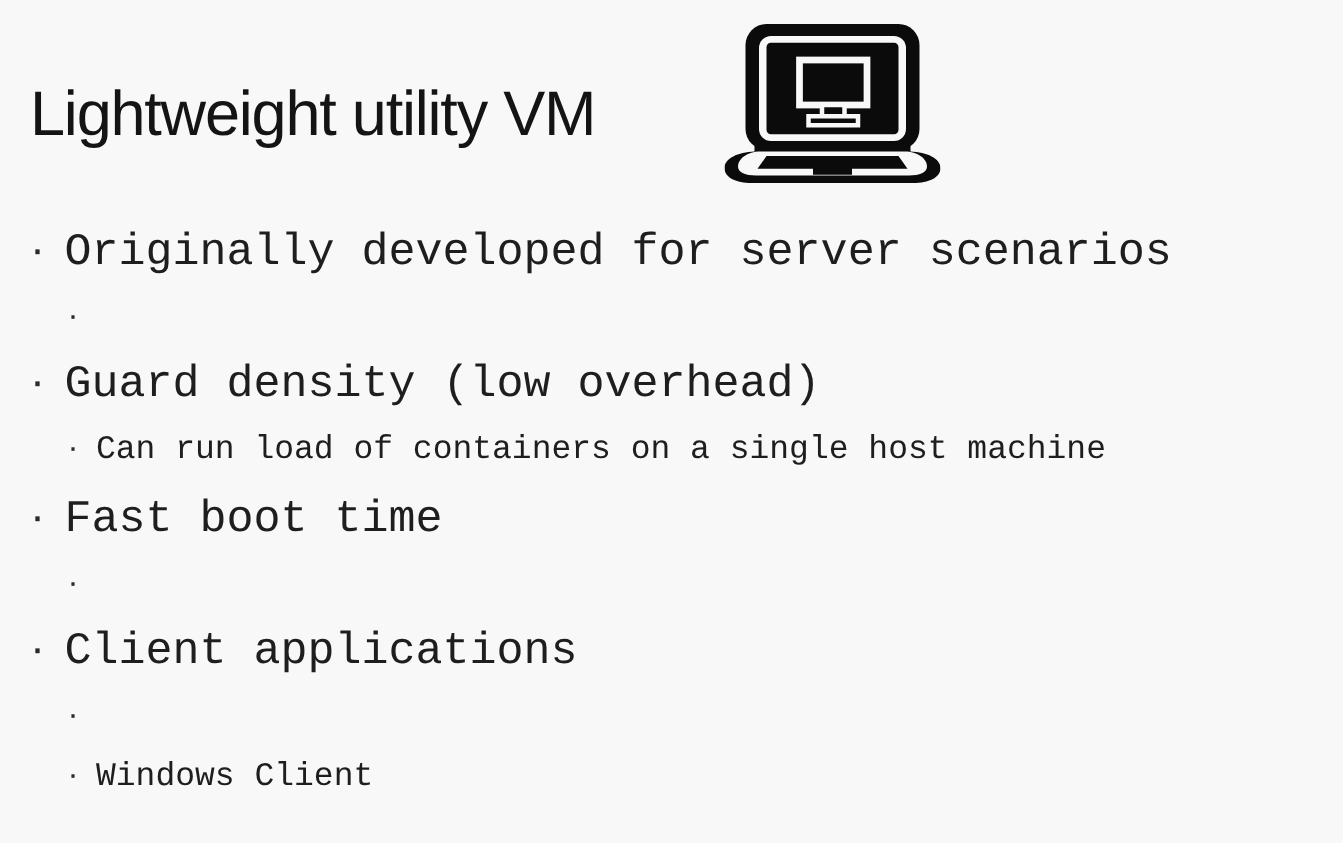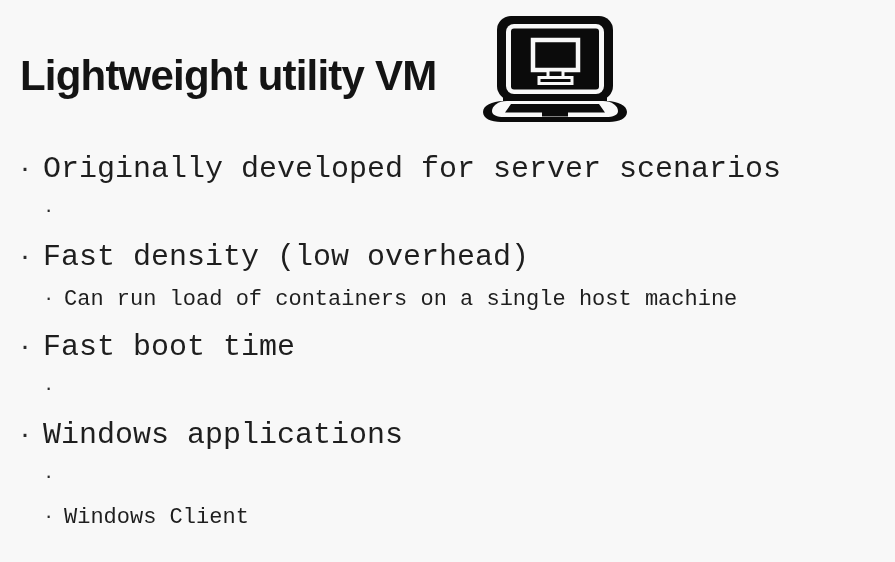--- a/index.html
+++ b/index.html
@@ -21,21 +21,21 @@
     left: 20px;
     top: 14px;
     right: 10px;
     height: 112px;
   }
   .slide-title {
     position: absolute;
     left: 0;
     top: 38px;
     font-size: 42px;
-    font-weight: 700;
+    font-weight: 400;
     letter-spacing: -0.8px;
     color: #141414;
     white-space: nowrap;
   }
   .title-icon {
     position: absolute;
     left: 463px;
     top: 2px;
     width: 144px;
     height: 106px;
@@ -109,40 +109,40 @@
       <span class="bullet">·</span>
       <span class="li-text">Originally developed for server scenarios</span>
     </div>
 
     <div class="li li-2">
       <span class="bullet">·</span>
     </div>
 
     <div class="li li-1">
       <span class="bullet">·</span>
-      <span class="li-text">Fast density (low overhead)</span>
+      <span class="li-text">Guard density (low overhead)</span>
     </div>
 
     <div class="li li-2">
       <span class="bullet">·</span>
       <span class="li-text">Can run load of containers on a single host machine</span>
     </div>
 
     <div class="li li-1">
       <span class="bullet">·</span>
       <span class="li-text">Fast boot time</span>
     </div>
 
     <div class="li li-2">
       <span class="bullet">·</span>
     </div>
 
     <div class="li li-1">
       <span class="bullet">·</span>
-      <span class="li-text">Windows applications</span>
+      <span class="li-text">Client applications</span>
     </div>
 
     <div class="li li-2">
       <span class="bullet">·</span>
     </div>
 
     <div class="li li-2">
       <span class="bullet">·</span>
       <span class="li-text">Windows Client</span>
     </div>

